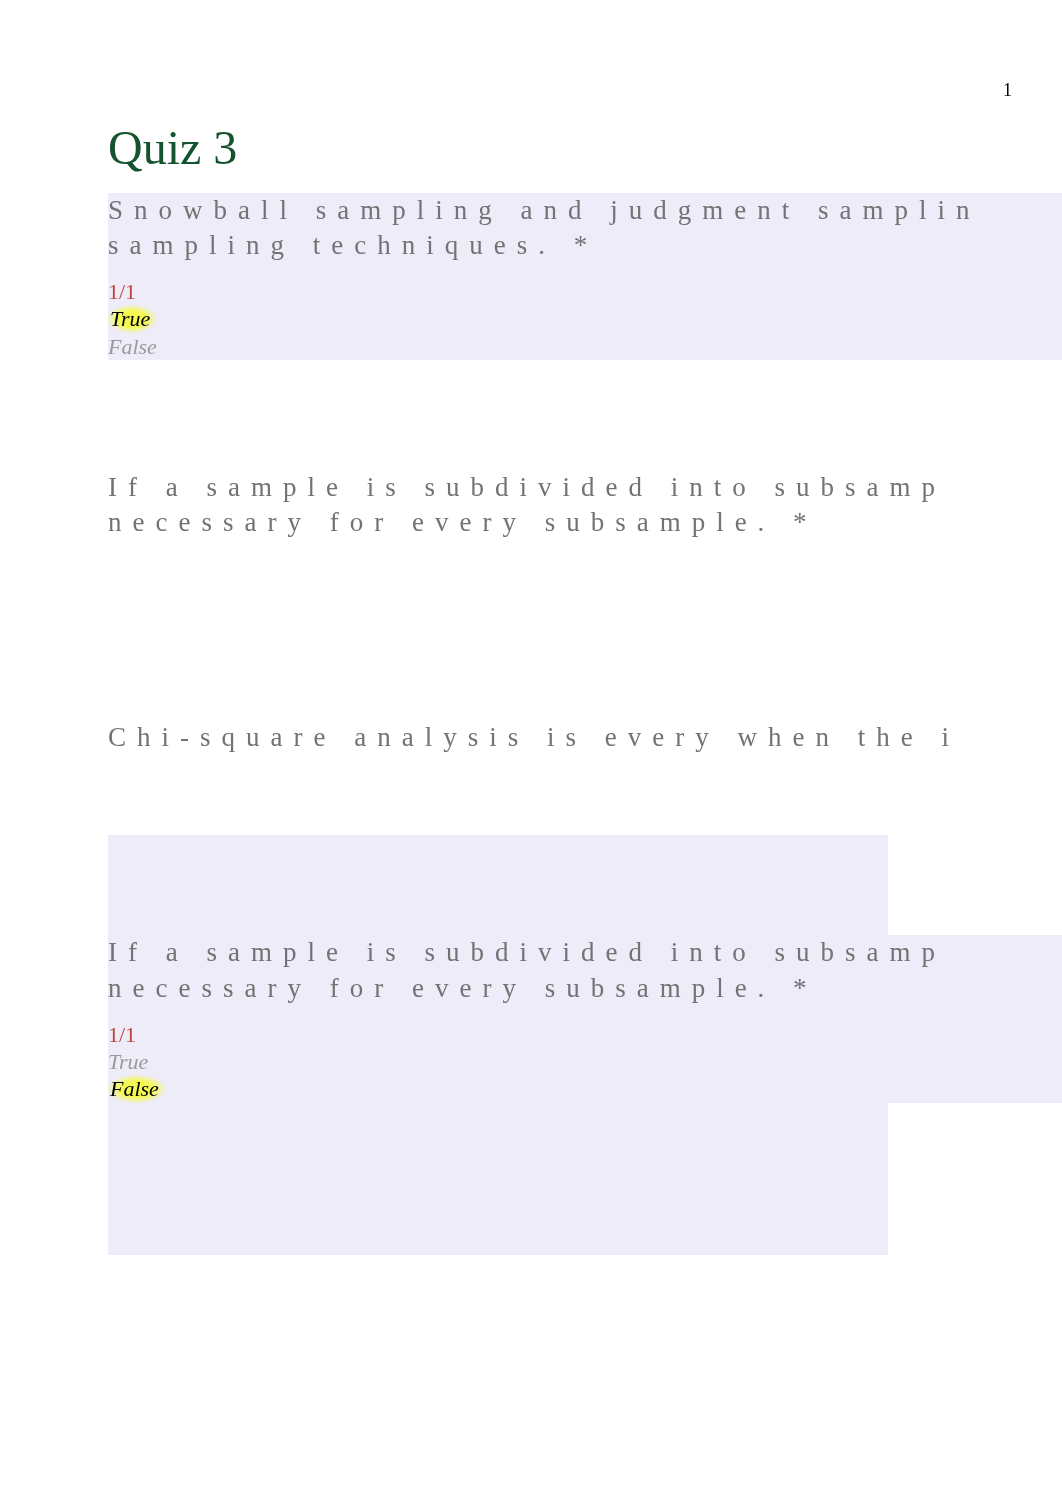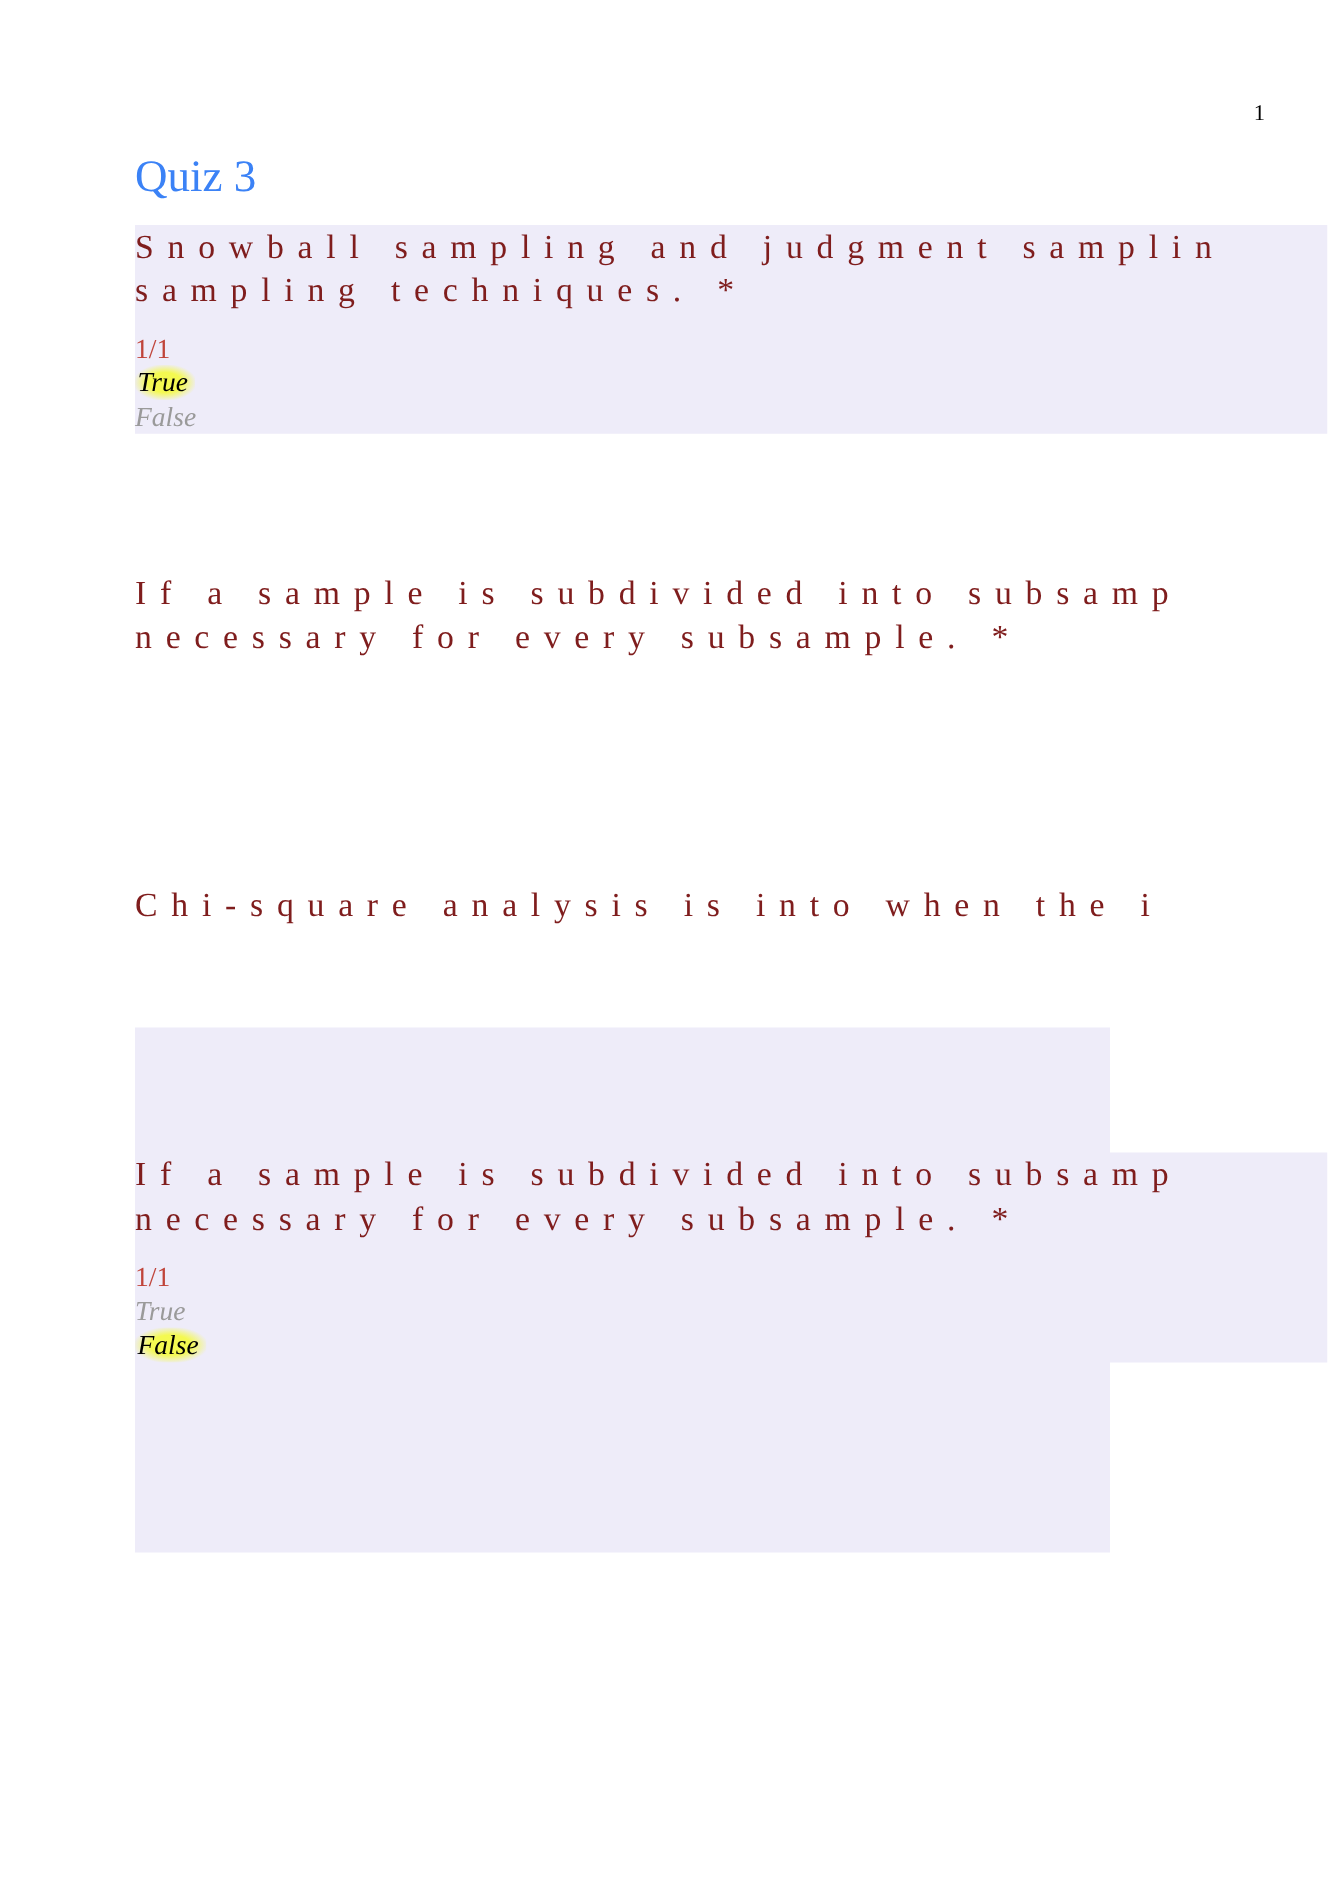--- a/index.html
+++ b/index.html
@@ -19,22 +19,22 @@
       position: absolute;
       top: 80px;
       right: 50px;
       font-size: 18px;
       color: #000;
     }
     .content {
       padding: 120px 0 0 108px;
     }
     .title {
-      font-size: 36px;
-      color: #3b82f6;
+      font-size: 48px;
+      color: #14532d;
       margin-bottom: 18px;
       font-weight: normal;
     }
     .question-block {
       margin-bottom: 110px;
     }
     .q1 .question-text-wrap, .q5 .question-text-wrap {
       background: #eeecf9;
     }
     .q5 {
@@ -49,21 +49,21 @@
       height: 420px;
       background: #eeecf9;
       z-index: 0;
     }
     .q5 .question-text-wrap {
       position: relative;
       z-index: 1;
     }
     .question-text {
       font-size: 27px;
-      color: #7f1d1d;
+      color: #737373;
       letter-spacing: 11px;
       line-height: 1.3;
       white-space: pre;
     }
     .score {
       font-size: 22px;
       color: #c0443a;
       margin-top: 16px;
     }
     .answer {
@@ -101,21 +101,21 @@
     </div>
   </div>
 
   <div class="question-block q2" style="margin-bottom:180px;">
     <div class="question-text">If a sample is subdivided into subsamp</div>
     <div class="question-text">necessary for every subsample. *</div>
   </div>
 
 
   <div class="question-block q4" style="margin-bottom:180px;">
-    <div class="question-text">Chi-square analysis is into when the i</div>
+    <div class="question-text">Chi-square analysis is every when the i</div>
   </div>
 
   <div class="question-block q5">
     <div class="q5-bg"></div>
     <div class="question-text-wrap">
       <div class="question-text">If a sample is subdivided into subsamp</div>
       <div class="question-text">necessary for every subsample. *</div>
       <div class="score">1/1</div>
       <div class="answer unselected">True</div>
       <div class="answer selected"><span class="highlight">False</span></div>

